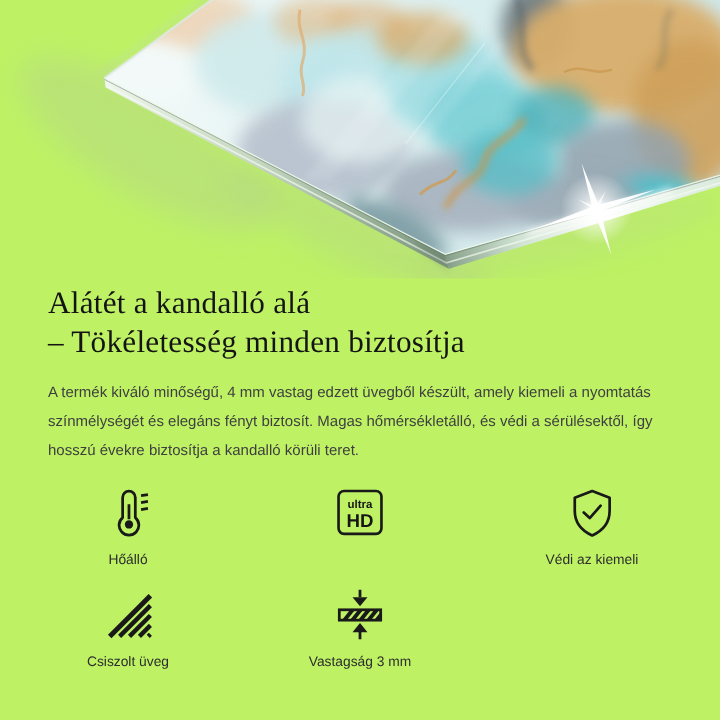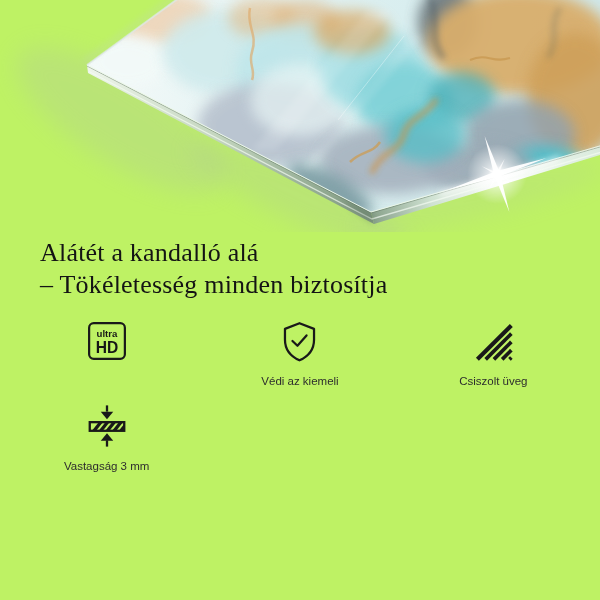--- a/index.html
+++ b/index.html
@@ -155,24 +155,38 @@
         </g>
       </g>
     </svg>
   </div>
 
   <div class="content">
     <h1 class="heading">
       <div>Alátét a kandalló alá</div>
       <div>– Tökéletesség minden biztosítja</div>
     </h1>
+    <p class="description">A termék kiváló minőségű, 4 mm vastag edzett üvegből készült, amely kiemeli a nyomtatás színmélységét és elegáns fényt biztosít. Magas hőmérsékletálló, és védi a sérülésektől, így hosszú évekre biztosítja a kandalló körüli teret.</p>
   </div>
 
   <div class="features">
 
+    <div class="feature">
+      <div class="icon-box">
+        <svg width="46" height="46" viewBox="0 0 48 48">
+          <path class="icn" stroke-linejoin="round" d="M19,11 a5.5,5.5 0 0 1 11,0 V28.5 a8.6,8.6 0 1 1 -11,0 Z"></path>
+          <line class="icn" x1="24.5" y1="17" x2="24.5" y2="30"></line>
+          <circle class="icn-fill" cx="24.5" cy="34.5" r="3.6"></circle>
+          <line class="icn" stroke-width="2.2" x1="35" y1="9.5" x2="41" y2="8.5"></line>
+          <line class="icn" stroke-width="2.2" x1="35" y1="15.5" x2="41" y2="14.5"></line>
+          <line class="icn" stroke-width="2.2" x1="35" y1="21.5" x2="41" y2="20.5"></line>
+        </svg>
+      </div>
+      <div class="feature-label">Hőálló</div>
+    </div>
 
     <div class="feature">
       <div class="icon-box">
         <svg width="44" height="44" viewBox="0 0 48 48">
           <rect class="icn" stroke-width="3" x="4.5" y="4.5" width="39" height="39" rx="5"></rect>
           <text class="hd-text" x="24" y="20" font-size="10.5" text-anchor="middle">ultra</text>
           <text class="hd-text" x="24" y="37" font-size="17" text-anchor="middle">HD</text>
         </svg>
       </div>
     </div>

